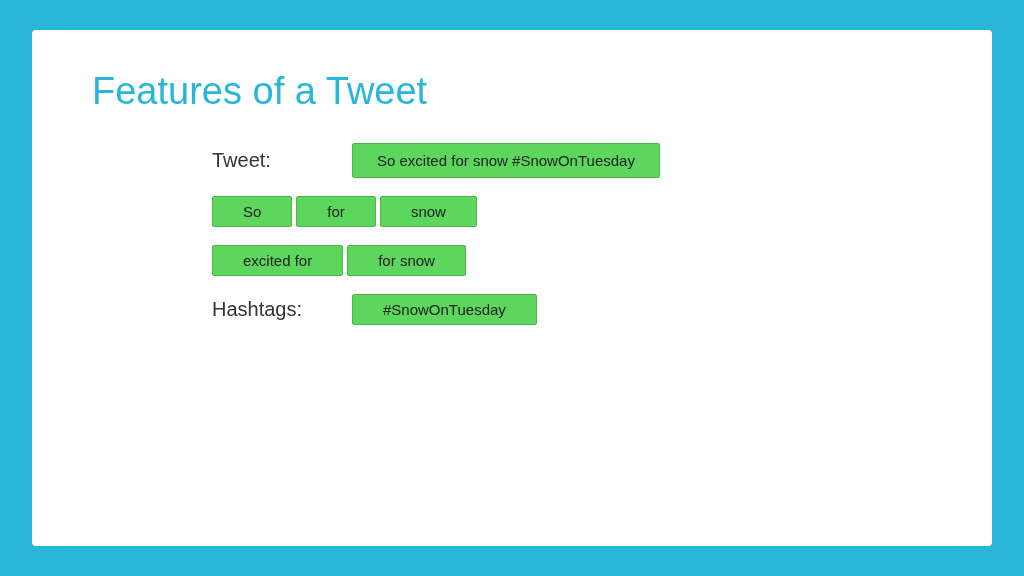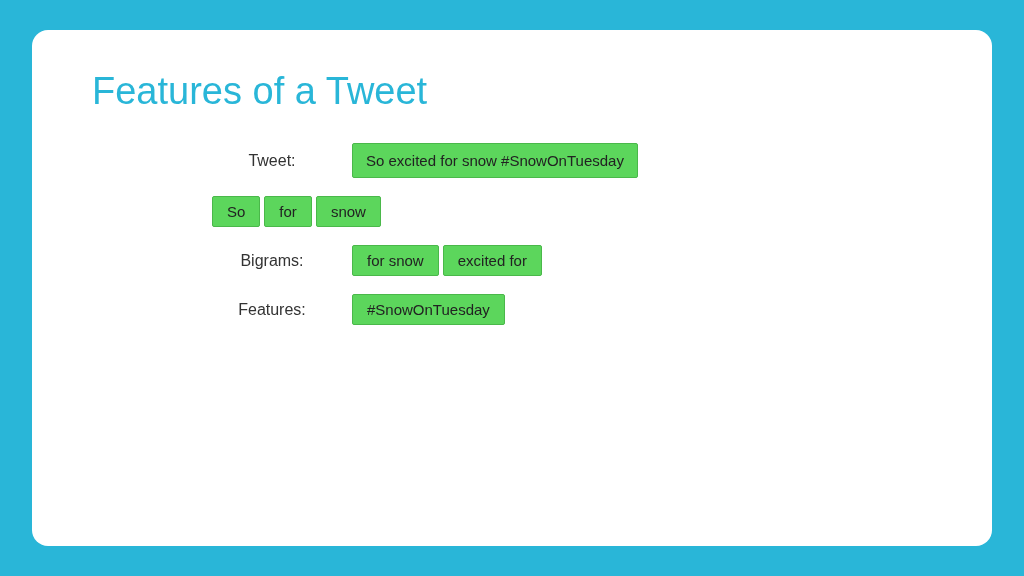--- a/index.html
+++ b/index.html
@@ -15,21 +15,21 @@
       display: flex;
       align-items: center;
       justify-content: center;
       font-family: Arial, Helvetica, sans-serif;
     }
 
     .card {
       width: 960px;
       height: 516px;
       background: #ffffff;
-      border-radius: 16px;
+      border-radius: 4px;
       padding: 40px 60px;
       display: flex;
       flex-direction: column;
     }
 
     .page-title {
       color: #29b6d8;
       font-size: 38px;
       font-weight: 400;
       margin-bottom: 30px;
@@ -42,45 +42,45 @@
       margin-left: 120px;
     }
 
     .feature-row {
       display: flex;
       align-items: center;
       gap: 20px;
     }
 
     .feature-label {
-      font-size: 16px;
+      font-size: 20px;
       color: #333;
       width: 120px;
-      text-align: center;
+      text-align: left;
       flex-shrink: 0;
     }
 
     .tokens {
       display: flex;
       gap: 4px;
       flex-wrap: nowrap;
     }
 
     .token {
       background: #5cd65c;
       border: 1.5px solid #4ab84a;
       border-radius: 2px;
-      padding: 6px 14px;
+      padding: 6px 30px;
       font-size: 15px;
       color: #222;
       white-space: nowrap;
     }
 
     .token-wide {
-      padding: 8px 13px;
+      padding: 8px 24px;
       font-size: 15px;
     }
   </style>
 </head>
 <body>
 
 <div class="card">
   <h1 class="page-title">Features of a Tweet</h1>
 
   <div class="features-grid">
@@ -94,29 +94,28 @@
 
     <div class="feature-row">
       <div class="tokens">
         <span class="token">So</span>
         <span class="token">for</span>
         <span class="token">snow</span>
       </div>
     </div>
 
     <div class="feature-row">
-      <span class="feature-label">Bigrams:</span>
       <div class="tokens">
+        <span class="token">excited for</span>
         <span class="token">for snow</span>
-        <span class="token">excited for</span>
       </div>
     </div>
 
     <div class="feature-row">
-      <span class="feature-label">Features:</span>
+      <span class="feature-label">Hashtags:</span>
       <div class="tokens">
         <span class="token">#SnowOnTuesday</span>
       </div>
     </div>
 
 
   </div>
 </div>
 
 </body></html>

